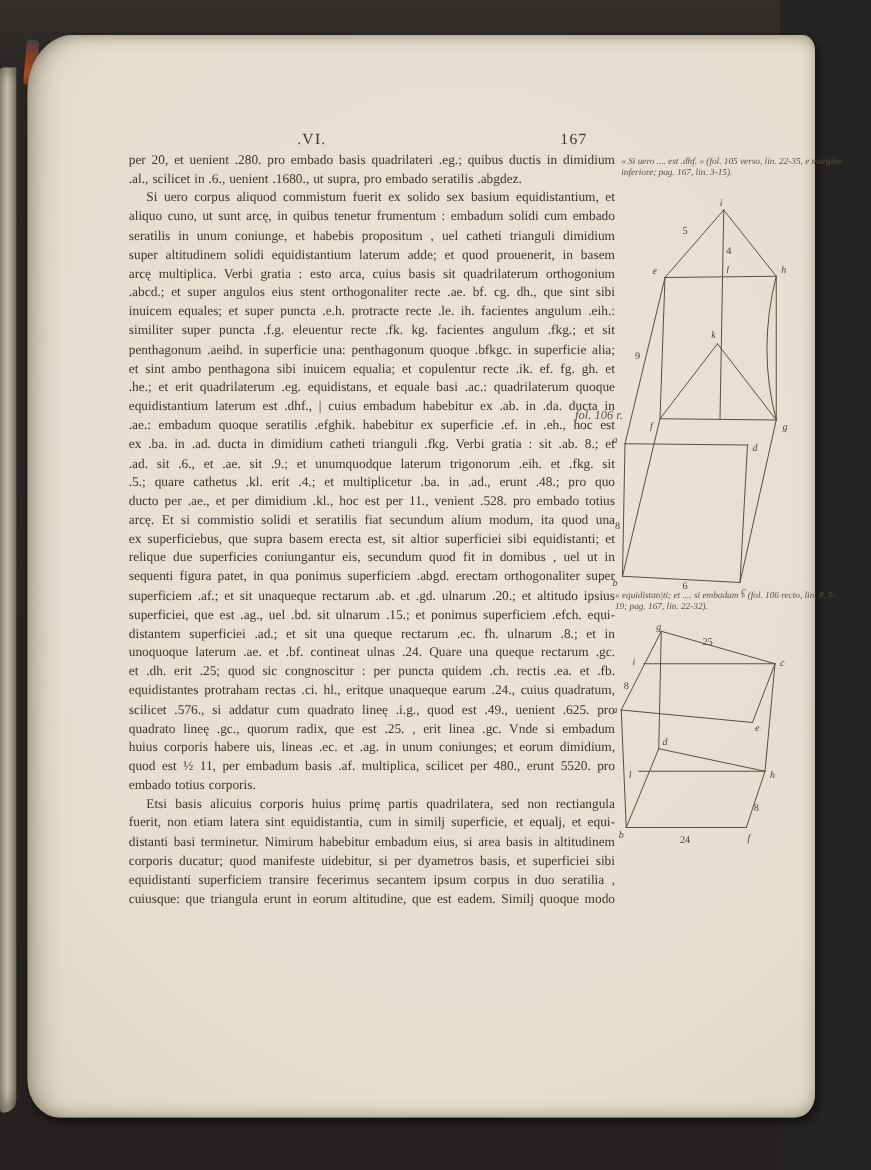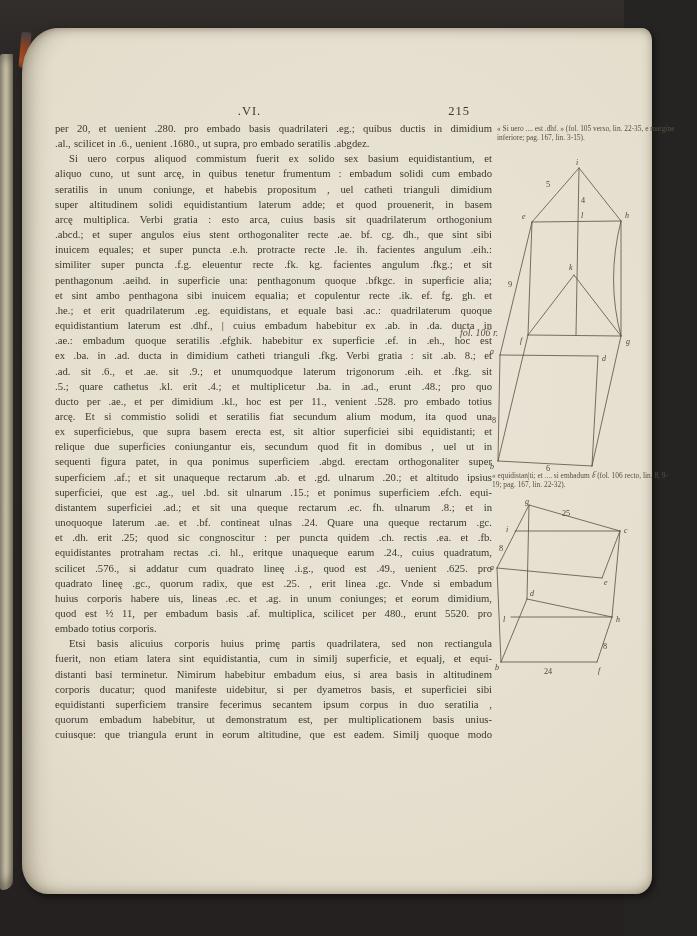--- a/index.html
+++ b/index.html
@@ -29,45 +29,45 @@
       inset 0 6px 10px -6px rgba(90,75,50,.5),
       2px 3px 7px rgba(0,0,0,.55);}
   .running-head{position:absolute;left:33px;top:76px;width:437px;height:16px;
     color:#3c372f;font-size:12.5px;}
   .running-head .section{position:absolute;left:0;right:0;text-align:center;
     letter-spacing:1px;margin-left:-48px;}
   .running-head .pagenum{position:absolute;right:22px;letter-spacing:1px;}
   .textblock{position:absolute;left:33px;top:93px;width:437px;color:#3c372f;}
   .line{font-size:10.7px;line-height:15.15px;
     text-align:justify;text-align-last:justify;
-    word-spacing:.5px;}
+    word-spacing:.5px;margin-left:48px;}
   .line.indent{text-indent:14px;}
   .line.last{text-align-last:auto;}
   .note{position:absolute;width:180px;font-size:7.4px;line-height:8.8px;
-    color:#575043;text-align:left;}
+    color:#575043;text-align:left;font-style:italic;}
   .folio-ref{position:absolute;left:438px;top:299px;font-size:10px;
     font-style:italic;color:#5a5244;}
   .fig{position:absolute;overflow:visible;}
   .fig line, .fig path{stroke:#57503f;stroke-width:.8;fill:none;stroke-linecap:round;}
   .fig text{fill:#4c463a;font-size:8px;font-family:"Liberation Serif",serif;}
   .fig text.vl{font-style:italic;}
   .fig text.num{font-size:8.2px;}
 </style>
 </head>
 <body>
 
 <div class="stage">
   <div class="book-edge"></div>
   <div class="headband"></div>
 
   <div class="page">
 
     <div class="running-head">
       <span class="section">.VI.</span>
-      <span class="pagenum">215</span>
+      <span class="pagenum">167</span>
     </div>
 
     <div class="textblock">
       <div class="para">
           <div class="line">per 20, et uenient .280. pro embado basis quadrilateri .eg.; quibus ductis in dimidium</div>
           <div class="line last">.al., scilicet in .6., uenient .1680., ut supra, pro embado seratilis .abgdez.</div>
         </div>
       <div class="para">
           <div class="line indent">Si uero corpus aliquod commistum fuerit ex solido sex basium equidistantium, et</div>
           <div class="line">aliquo cuno, ut sunt arcę, in quibus tenetur frumentum : embadum solidi cum embado</div>
@@ -101,21 +101,20 @@
           <div class="line">huius corporis habere uis, lineas .ec. et .ag. in unum coniunges; et eorum dimidium,</div>
           <div class="line">quod est ½ 11, per embadum basis .af. multiplica, scilicet per 480., erunt 5520. pro</div>
           <div class="line last">embado totius corporis.</div>
         </div>
       <div class="para">
           <div class="line indent">Etsi basis alicuius corporis huius primę partis quadrilatera, sed non rectiangula</div>
           <div class="line">fuerit, non etiam latera sint equidistantia, cum in similj superficie, et equalj, et equi-</div>
           <div class="line">distanti basi terminetur. Nimirum habebitur embadum eius, si area basis in altitudinem</div>
           <div class="line">corporis ducatur; quod manifeste uidebitur, si per dyametros basis, et superficiei sibi</div>
           <div class="line">equidistanti superficiem transire fecerimus secantem ipsum corpus in duo seratilia ,</div>
-          <div class="line">quorum embadum habebitur, ut demonstratum est, per multiplicationem basis unius-</div>
           <div class="line">cuiusque: que triangula erunt in eorum altitudine, que est eadem. Similj quoque modo</div>
         </div>
     </div>
 
     <div class="note" style="left:475px;top:97px;">« Si uero .... est .dhf. » (fol. 105 verso, lin. 22-35, e margine inferiore; pag. 167, lin. 3-15).</div>
 
     <div class="folio-ref">fol. 106 r.</div>
 
     <svg class="fig" style="left:466px;top:130px;" width="170" height="320" viewBox="0 0 170 320">
       <g>

